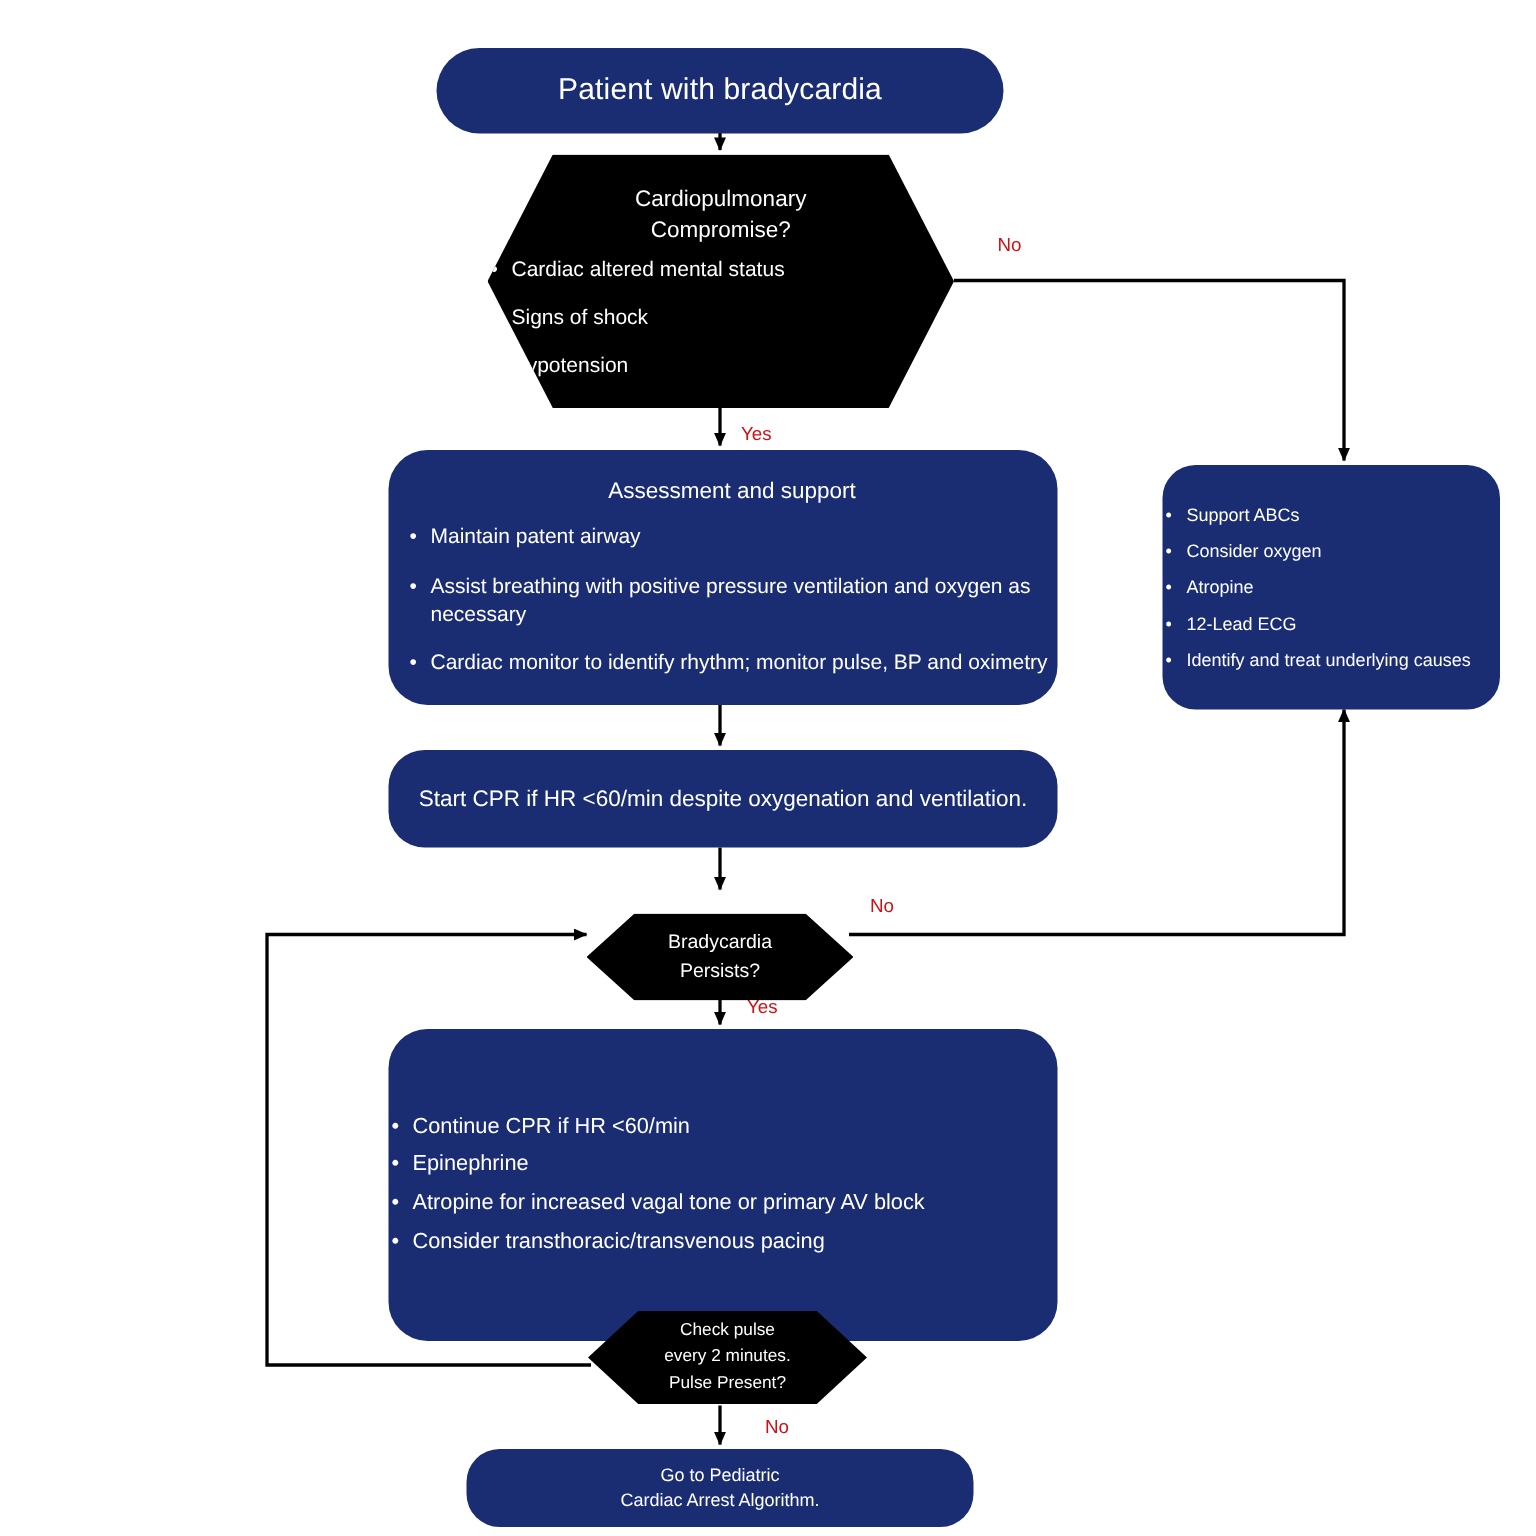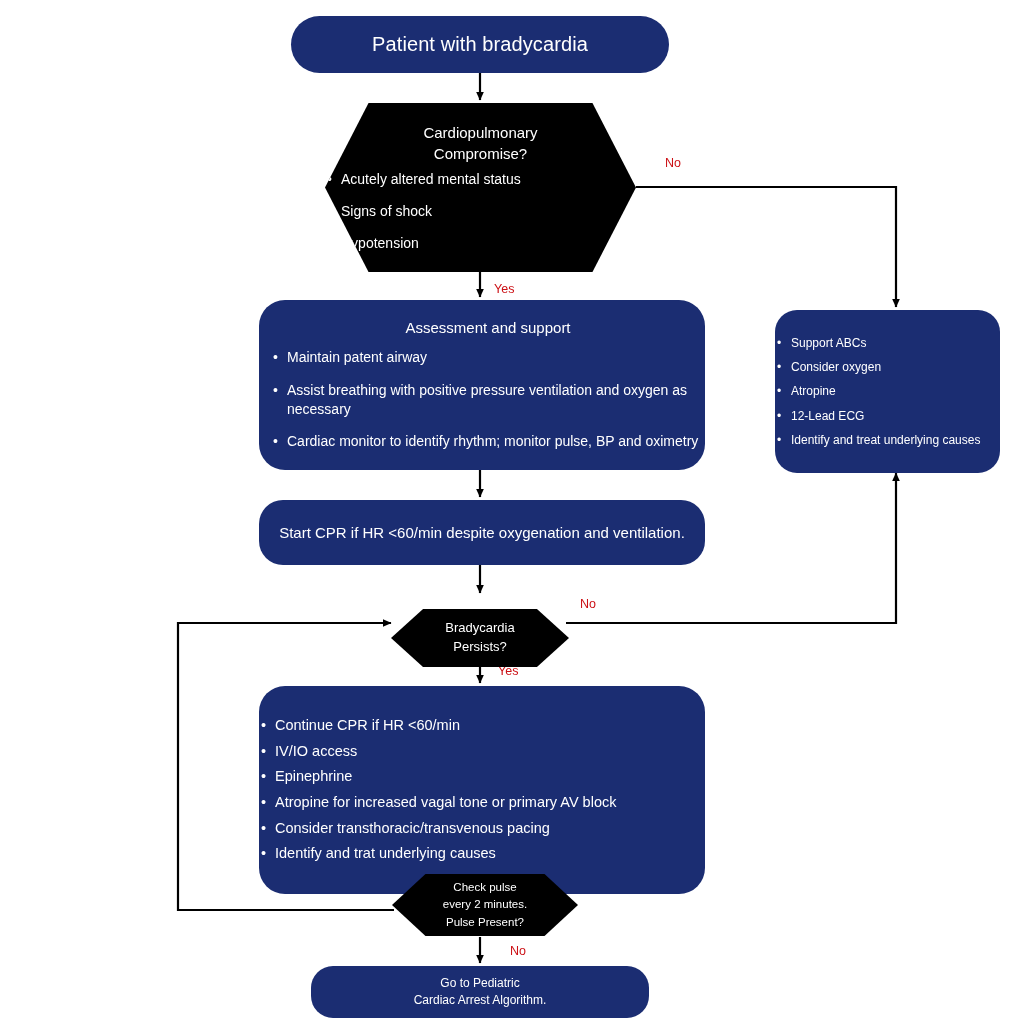--- a/index.html
+++ b/index.html
@@ -33,21 +33,21 @@
     box-sizing: border-box;
     color: #ffffff;
   }
   .blue {
     background: #1B2D72;
     border-radius: 26px;
     display: flex;
     flex-direction: column;
     justify-content: center;
   }
-  .blue.pill { border-radius: 999px; }
+  .blue.pill { border-radius: 999px; margin-top: 16px; }
 
   .hex {
     background: #000000;
     display: flex;
     flex-direction: column;
     justify-content: center;
     clip-path: polygon(14% 0%, 86% 0%, 100% 50%, 86% 100%, 14% 100%, 0% 50%);
   }
   .hex.wide { clip-path: polygon(18% 0%, 82% 0%, 100% 50%, 82% 100%, 18% 100%, 0% 50%); }
 
@@ -169,21 +169,21 @@
   <div class="node blue pill" style="left:291px; top:16px; width:378px; height:57px;">
     <div class="title-lg">Patient with bradycardia</div>
   </div>
 
   <div class="node hex" style="left:325px; top:103px; width:311px; height:169px;">
     <div class="hex-head">
       <span>Cardiopulmonary</span><br>
       <span>Compromise?</span>
     </div>
     <ul class="bul hexlist">
-      <li>Acutely altered mental status</li>
+      <li>Cardiac altered mental status</li>
       <li>Signs of shock</li>
       <li>Hypotension</li>
     </ul>
   </div>
 
   <div class="node blue" style="left:259px; top:300px; width:446px; height:170px;padding-left:12px;">
     <div class="title-md" style="margin-bottom:12px;">Assessment and support</div>
     <ul class="bul asslist">
       <li>Maintain patent airway</li>
       <li>Assist breathing with positive pressure ventilation and oxygen as necessary</li>
@@ -208,25 +208,23 @@
   <div class="node hex wide" style="left:391px; top:609px; width:178px; height:58px;">
     <div class="hex-head-sm">
       <span>Bradycardia</span><br>
       <span>Persists?</span>
     </div>
   </div>
 
   <div class="node blue" style="left:259px; top:686px; width:446px; height:208px;">
     <ul class="bul treatlist">
       <li>Continue  CPR if HR &lt;60/min</li>
-      <li>IV/IO access</li>
       <li>Epinephrine</li>
       <li>Atropine for increased vagal tone or primary AV block</li>
       <li>Consider transthoracic/transvenous pacing</li>
-      <li>Identify and trat underlying causes</li>
     </ul>
   </div>
 
   <div class="node hex wide" style="left:392px; top:874px; width:186px; height:62px;">
     <div class="hex-head-sm" style="font-size:11.5px; line-height:1.5;">
       <span>Check pulse</span><br>
       <span>every 2 minutes.</span><br>
       <span>Pulse Present?</span>
     </div>
   </div>

